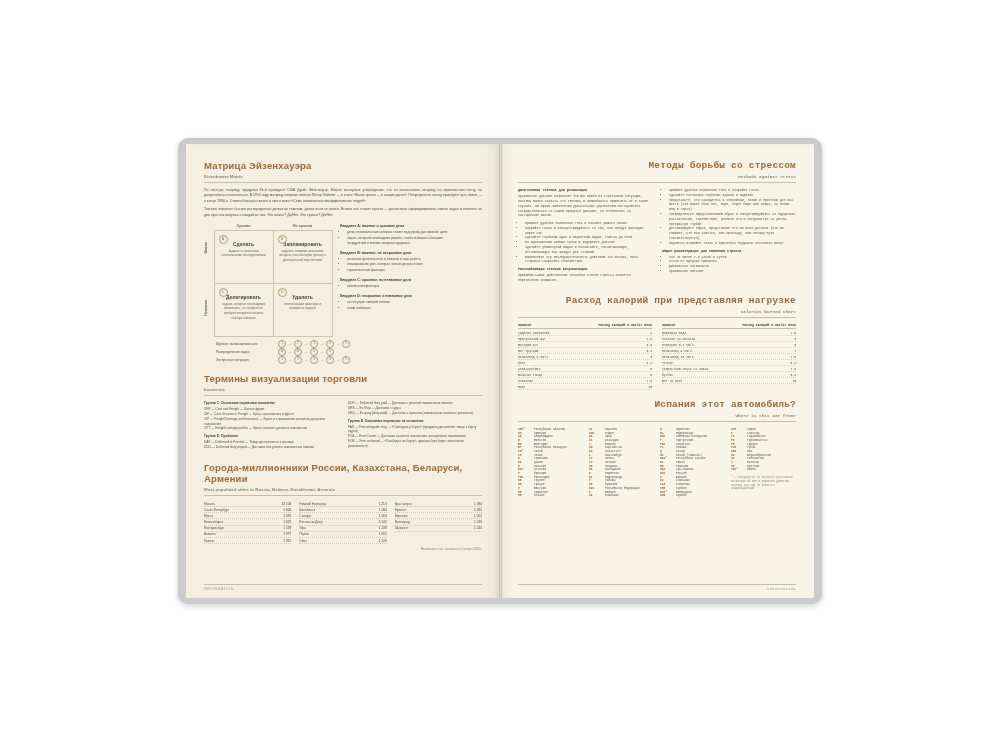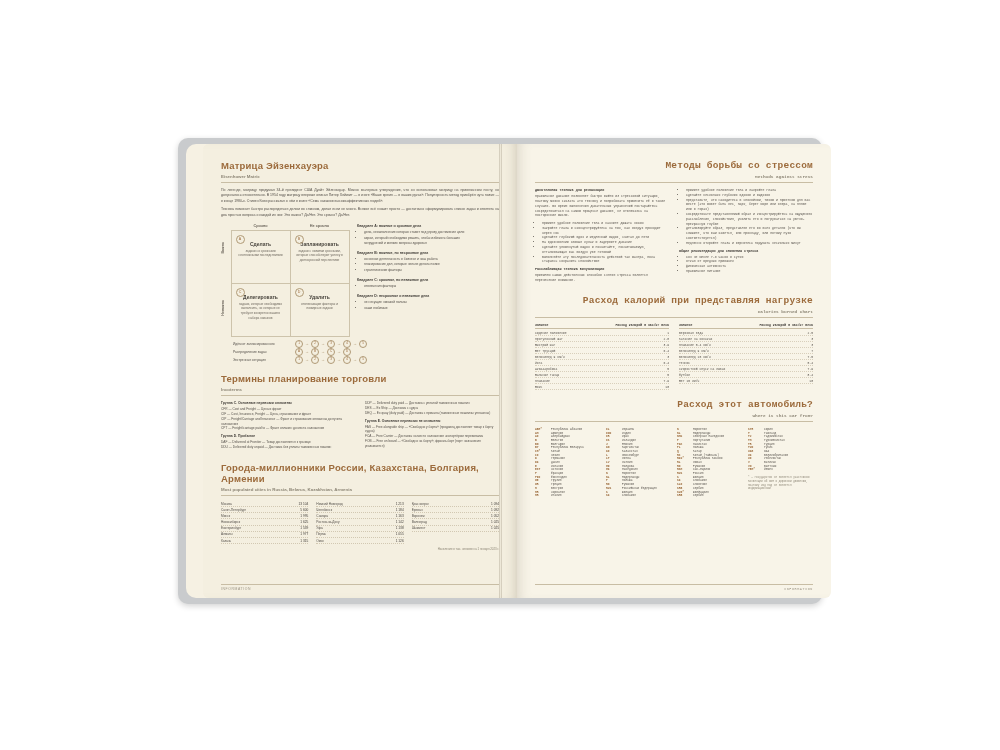--- a/index.html
+++ b/index.html
@@ -14,23 +14,22 @@
   
   .cover{
     position:absolute;left:178px;top:138px;width:644px;height:466px;
     background:#c9cbcd;
     border-radius:10px;
     box-shadow:0 2px 6px rgba(0,0,0,.18);
   }
   .pages{
     position:absolute;left:186px;top:144px;width:628px;height:454px;
     background:#f6f1e3;
-    border-radius:10px;
+    border-radius:0;
     display:flex;
-    padding-left:17px;
   }
   .page{
     position:relative;
     width:314px;height:454px;
     box-sizing:border-box;
     padding:16px 18px 10px 18px;
     color:#4a463f;
   }
   .page.left{background:#f4efe0;border-radius:6px 0 0 6px;
     box-shadow:inset -10px 0 14px -10px rgba(120,110,90,.35);}
@@ -239,21 +238,21 @@
             <span class="arr">→</span>
           <span class="dot">3</span>
             <span class="arr">→</span>
           <span class="dot">4</span>
             <span class="arr">→</span>
           <span class="dot">5</span>
         </div>
       </div>
 
       <div class="blk">
-        <h2 class="sect">Термины планирование торговли</h2>
+        <h2 class="sect">Термины визуализации торговли</h2>
         <div class="sub">Incoterms</div>
         <div class="rule"></div>
         <div class="cols2">
           <div class="col">
             <h4>Группа C. Основные перевозки оплачены</h4>
             <p style="white-space:pre-line">CFR — Cost and Freight — Цена и фрахт
 CIF — Cost, Insurance, Freight — Цена, страхование и фрахт
 CIP — Freight/Carriage and Insurance — Фрахт и страхование оплачены до пункта назначения
 CPT — Freight/carriage paid to — Фрахт оплачен до места назначения</p>
             <h4>Группа D. Прибытие</h4>
@@ -266,21 +265,21 @@
 DEQ — Ex quay (duty paid) — Доставка с причала (таможенные пошлины уплачены)</p>
             <h4>Группа E. Основные перевозки не оплачены</h4>
             <p style="white-space:pre-line">FAS — Free alongside ship — «Свободно у борта» (продавец доставляет товар к борту судна)
 FCA — Free Carrier — Доставка на место назначения экспортёром перевозчика
 FOB — Free on board — «Свободно на борту», франко-борт (порт назначения указывается)</p>
           </div>
         </div>
       </div>
 
       <div class="blk">
-        <h2 class="sect">Города-миллионники России, Казахстана, Болгария, Армении</h2>
+        <h2 class="sect">Города-миллионники России, Казахстана, Беларуси, Армении</h2>
         <div class="sub">Most populated cities in Russia, Belarus, Kazakhstan, Armenia</div>
         <div class="rule"></div>
         <div class="cities">
           <div class="col">
             <div class="row">
                 <span>Москва</span>
                 <span>13 104</span>
               </div>
             <div class="row">
                 <span>Санкт-Петербург</span>
@@ -496,21 +495,21 @@
               </div>
             <div class="row">
                 <span>Бег 15 км/ч</span>
                 <span>10</span>
               </div>
           </div>
         </div>
       </div>
 
       <div class="blk">
-        <h2 class="sect right">Расход этот автомобиль?</h2>
+        <h2 class="sect right">Испания этот автомобиль?</h2>
         <div class="sub right">Where is this car from?</div>
         <div class="rule"></div>
         <div class="codes">
           <div class="col">
             <div class="row">
                 <span class="c">ABH*</span>
                 <span class="n">Республика Абхазия</span>
               </div>
             <div class="row">
                 <span class="c">AM</span>

